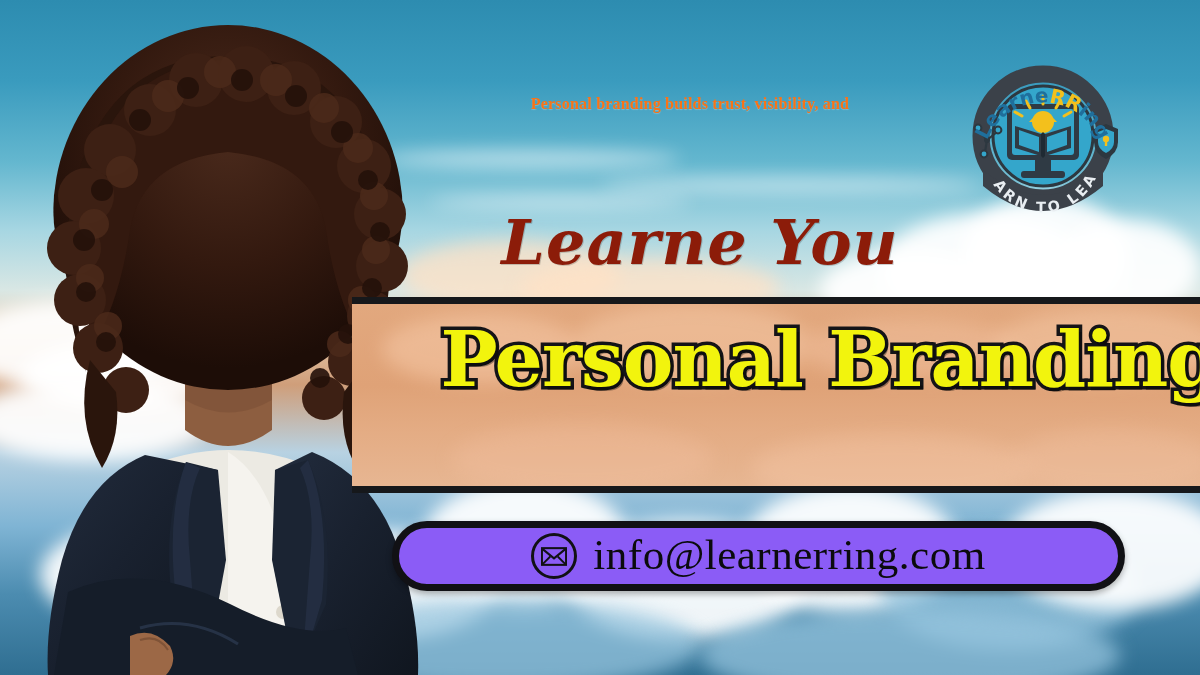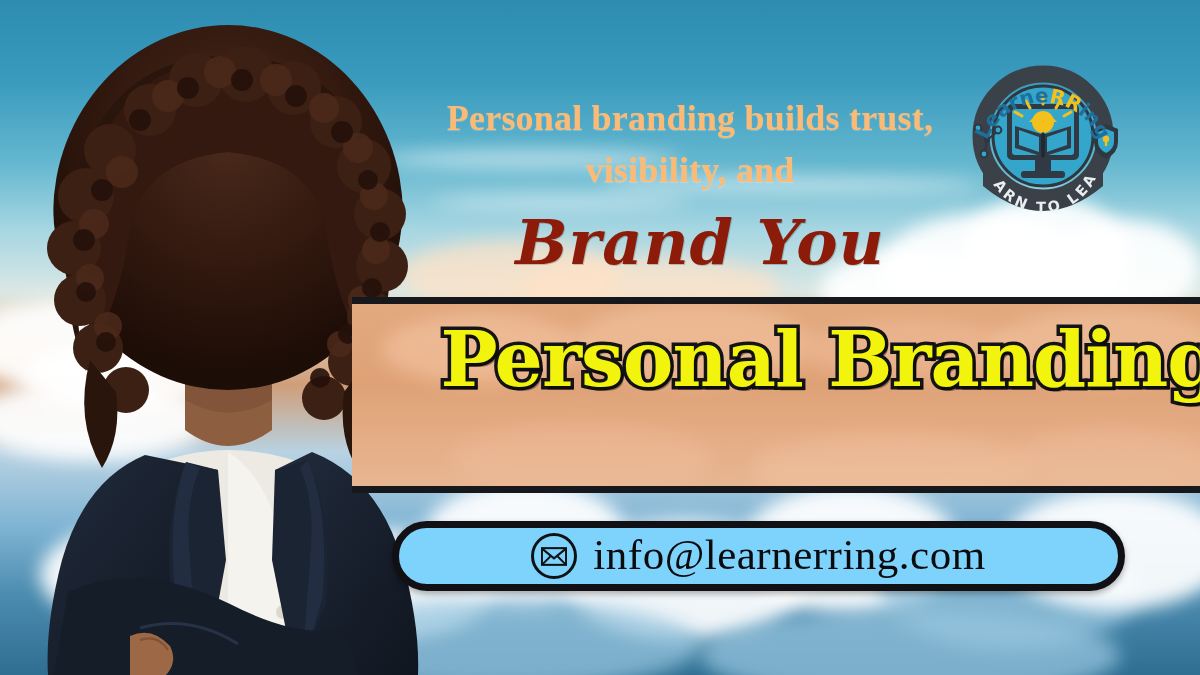--- a/index.html
+++ b/index.html
@@ -54,24 +54,24 @@
     z-index:9;
   }
 
   
   .tagline{
     position:absolute;
     left:410px; top:92px;
     width:560px;
     text-align:center;
     font-family:"Liberation Serif", serif;
-    font-size:36px;
+    font-size:16px;
     font-weight:700;
     line-height:1.45;
-    color:#fdba74;
+    color:#f97316;
     letter-spacing:.2px;
     z-index:8;
     text-shadow:0 1px 1px rgba(255,255,255,.25);
   }
 
   
   .brandyou{
     position:absolute;
     left:470px; top:206px;
     width:460px;
@@ -130,21 +130,21 @@
     white-space:nowrap;
     -webkit-text-stroke:5px #ffffff;
     paint-order:stroke fill;
   }
 
   
   .email-pill{
     position:absolute;
     left:392px; top:521px;
     width:733px; height:70px;
-    background:#7dd3fc;
+    background:#8b5cf6;
     border:7px solid #111115;
     border-radius:38px;
     z-index:8;
     display:flex;
     align-items:center;
     justify-content:center;
     gap:16px;
     box-shadow:0 3px 6px rgba(0,0,0,.3);
   }
   .env-circle{
@@ -197,21 +197,21 @@
     <div class="cloud cl-b" style="left:880px; top:70px; width:260px; height:120px;"></div>
     <div class="cloud cl-w" style="left:1000px; top:30px; width:230px; height:120px;"></div>
     <div class="cloud cl-b" style="left:300px; top:140px; width:400px; height:90px;"></div>
     <div class="cloud cl-b" style="left:700px; top:150px; width:420px; height:90px;"></div>
   </div>
 
   <div class="tagline">
     <div>Personal branding builds trust, visibility, and</div>
   </div>
 
-  <div class="brandyou">Brand You</div>
+  <div class="brandyou">Learne You</div>
 
   <div class="band">
     <div class="band-clouds">
       <div class="cloud cl-o" style="left:30px; top:10px; width:200px; height:70px; background:rgba(255,215,185,.8);"></div>
       <div class="cloud cl-o" style="left:220px; top:0px; width:240px; height:80px; background:rgba(255,220,190,.7);"></div>
       <div class="cloud cl-o" style="left:450px; top:15px; width:220px; height:60px; background:rgba(250,205,175,.7);"></div>
       <div class="cloud cl-o" style="left:640px; top:5px; width:230px; height:75px; background:rgba(255,218,188,.7);"></div>
       <div class="cloud cl-o" style="left:100px; top:120px; width:260px; height:70px; background:rgba(245,195,165,.6);"></div>
       <div class="cloud cl-o" style="left:400px; top:130px; width:280px; height:70px; background:rgba(250,205,175,.6);"></div>
       <div class="cloud cl-o" style="left:660px; top:125px; width:200px; height:65px; background:rgba(245,198,168,.6);"></div>

